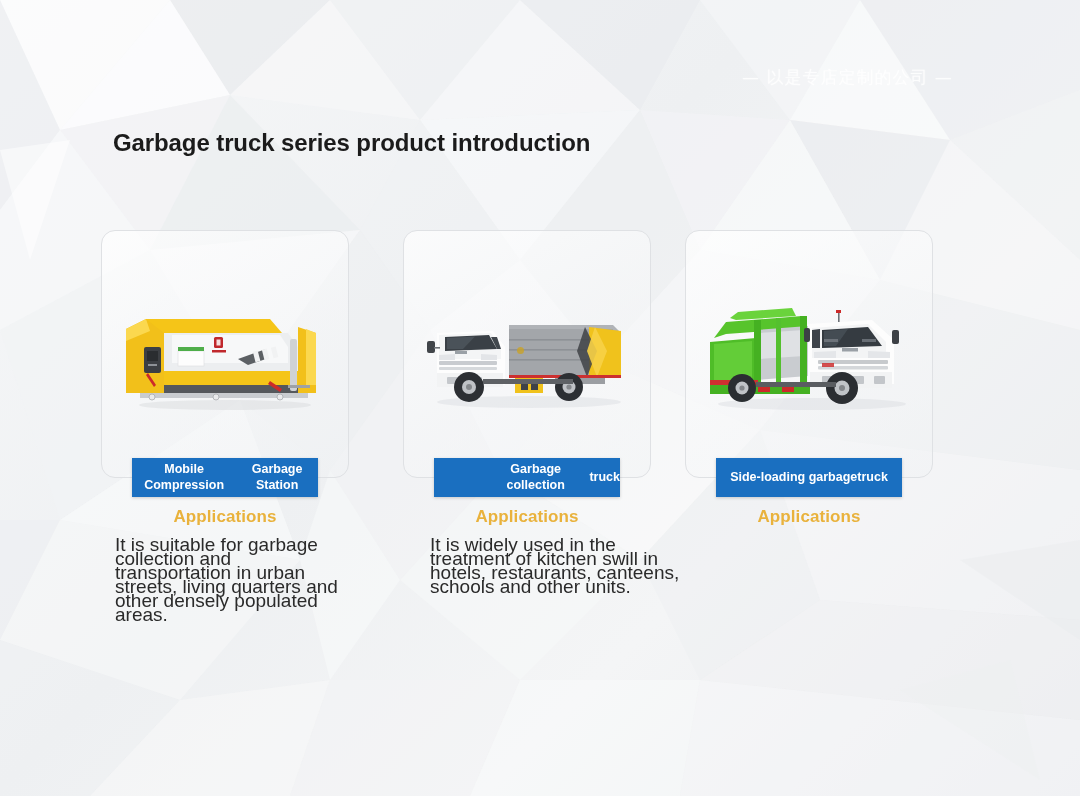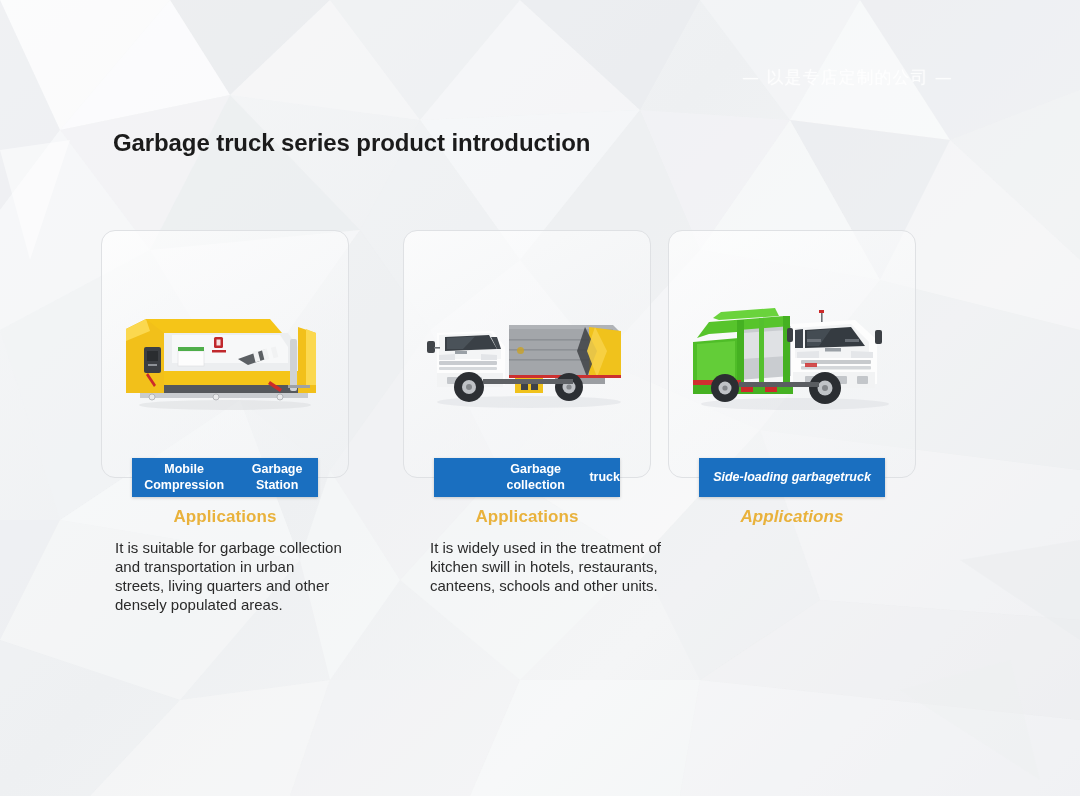--- a/index.html
+++ b/index.html
@@ -49,21 +49,21 @@
     width: 1080px;
     height: 430px;
   }
   .col {
     position: absolute;
     top: 0;
     width: 250px;
   }
   .col-0 { left: 101px; }
   .col-1 { left: 403px; }
-  .col-2 { left: 668px; font-style: italic; }
+  .col-2 { left: 685px; }
 
   .card {
     position: relative;
     width: 248px;
     height: 248px;
     border: 1px solid #dfe1e4;
     border-radius: 14px;
     background: linear-gradient(150deg, rgba(255,255,255,.72) 0%, rgba(247,248,249,.55) 55%, rgba(240,242,244,.45) 100%);
     box-sizing: border-box;
     overflow: hidden;
@@ -112,22 +112,22 @@
     font-weight: bold;
     color: #e9b23c;
     letter-spacing: 0.1px;
   }
 
   
   .desc {
     position: absolute;
     top: 308px;
     width: 232px;
-    font-size: 15px;
-    line-height: 19px;
+    font-size: 19px;
+    line-height: 14px;
     color: #2a2a2a;
     text-align: left;
   }
   .col-0 .desc { left: 14px; width: 230px; }
   .col-1 .desc { left: 14px; width: 250px; margin-left: 13px; }
   .col-2 .desc { left: 14px; width: 232px; }
 
   
   .watermark {
     position: absolute;

